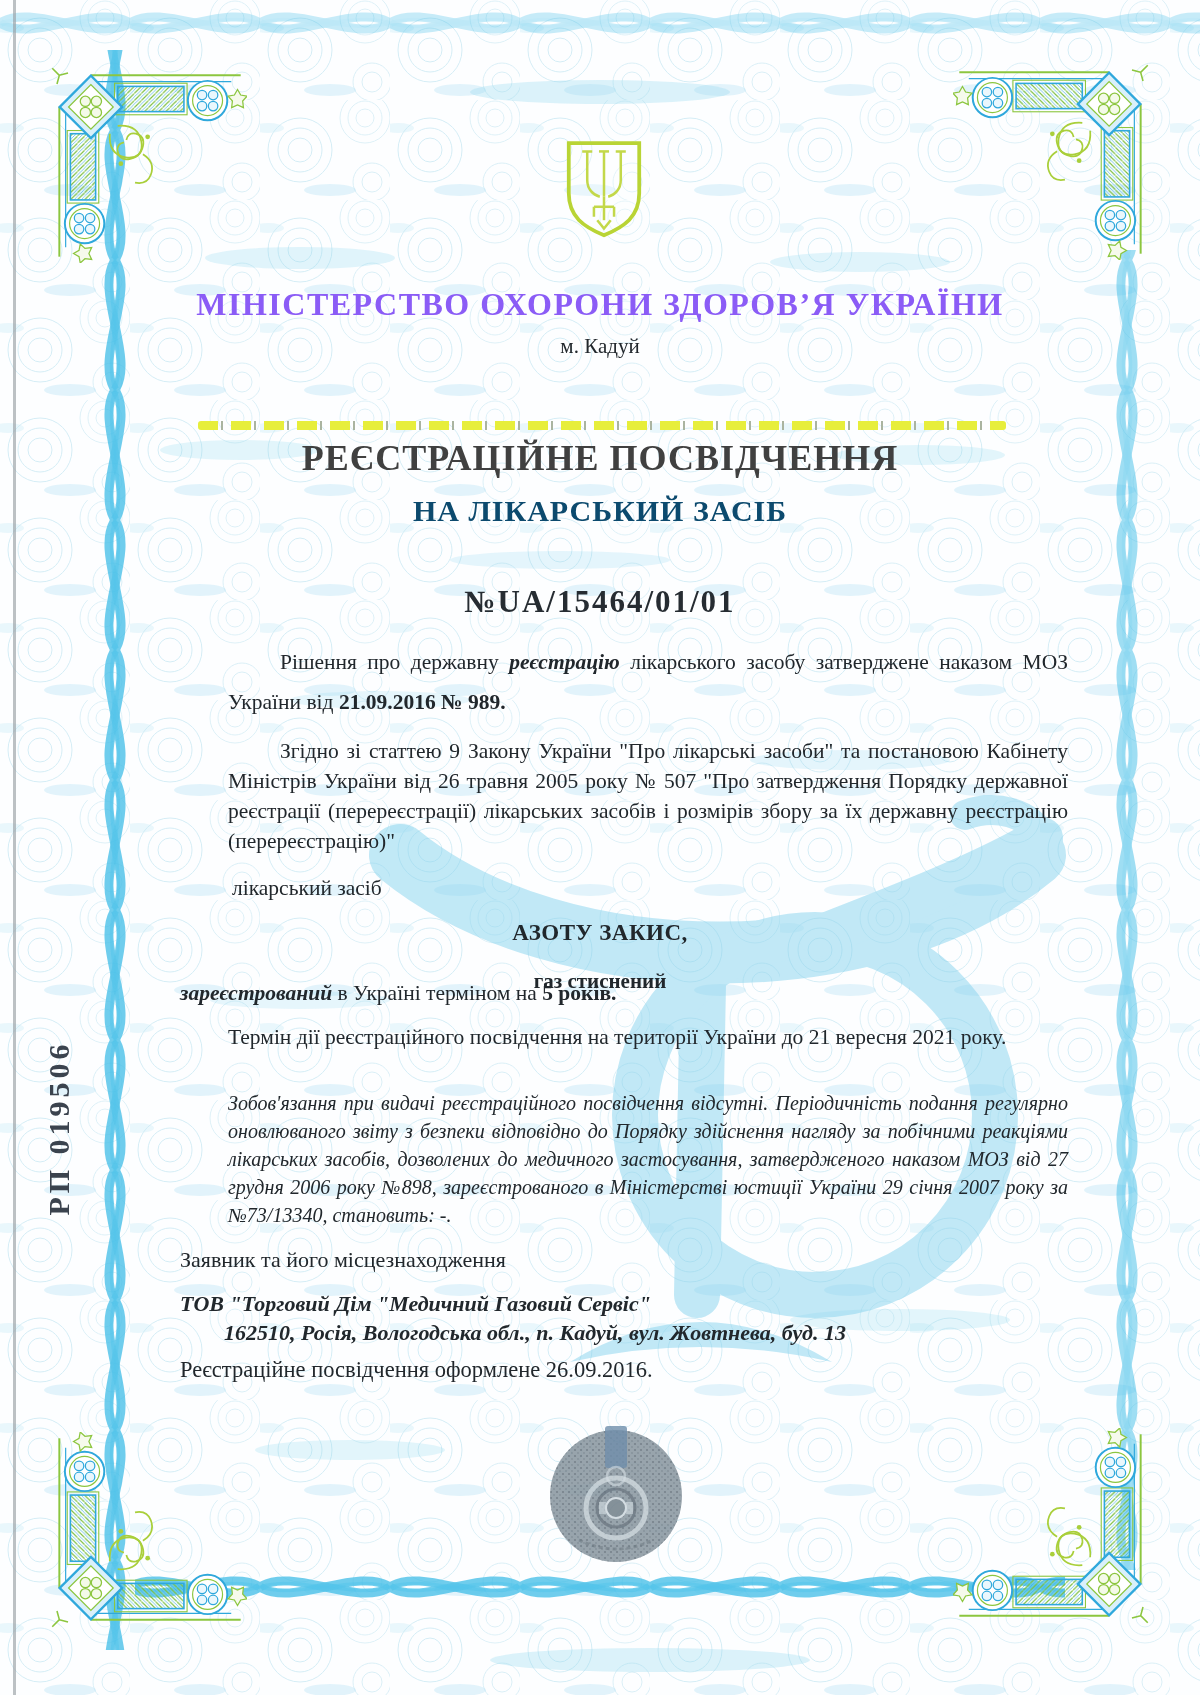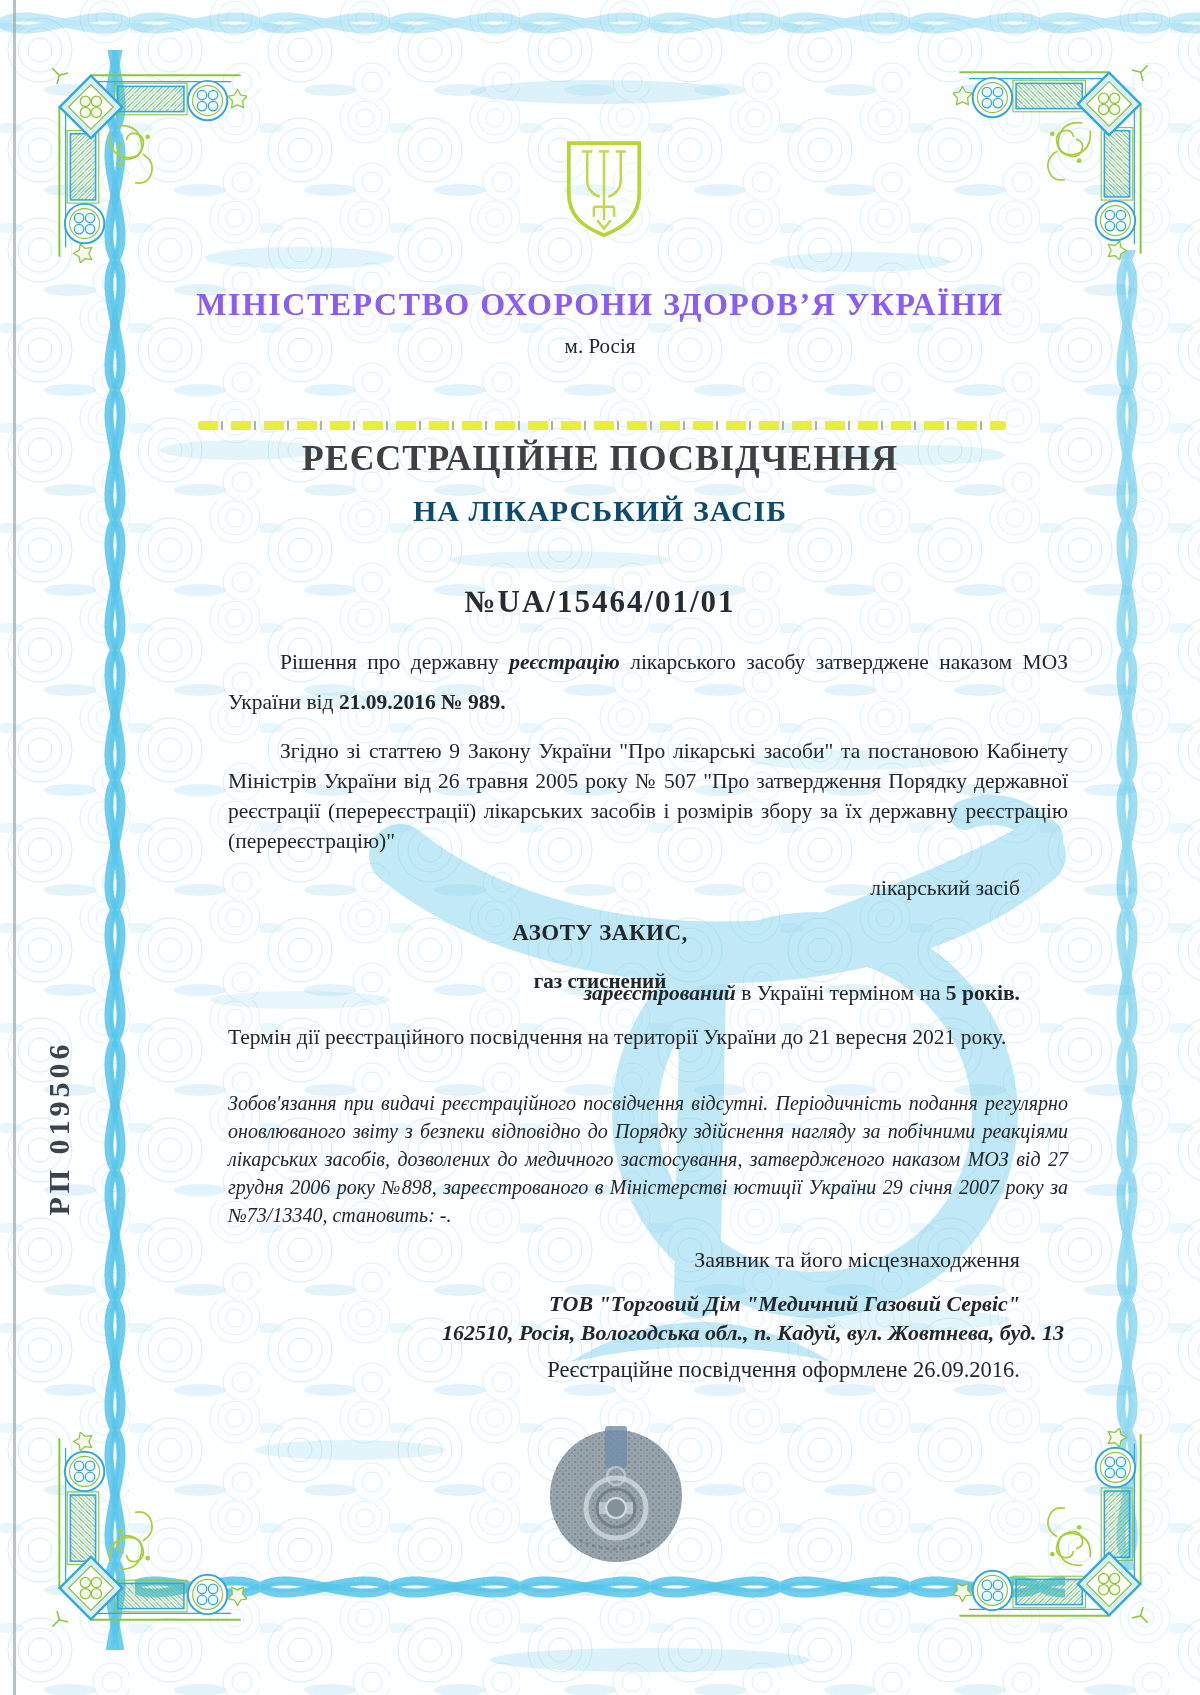--- a/index.html
+++ b/index.html
@@ -4,21 +4,21 @@
 <style>
   html,body{margin:0;padding:0;background:#e8e8e8;}
   .page{
     position:relative;width:1200px;height:1695px;margin:0 auto;
     background:#fdfeff;overflow:hidden;
     font-family:"Liberation Serif","DejaVu Serif",serif;
     color:#21272c;
   }
   .bg,.wm{position:absolute;left:0;top:0;}
   .layer-text{position:absolute;left:0;top:0;width:100%;height:100%;z-index:5;}
-  .tblock{position:absolute;left:180px;width:840px;margin:0;text-align:right;}
+  .tblock{position:absolute;left:180px;width:840px;margin:0;}
   .center{text-align:center;}
   .just{text-align:justify;margin-left:48px;}
   .ministry{top:286px;font-size:32px;font-weight:bold;letter-spacing:1.5px;color:#8b5cf6;}
   .city{top:334px;font-size:21px;}
   .dashline{position:absolute;left:198px;top:421px;width:808px;height:9px;z-index:5;
     background:
       repeating-linear-gradient(90deg,#e7ee3b 0 20px, rgba(0,0,0,0) 20px 23px, #aab4a0 23px 25px, rgba(0,0,0,0) 25px 33px);
     border-radius:3px;}
   .title{top:437px;font-size:36px;font-weight:bold;letter-spacing:1px;color:#404040;}
   .subtitle{top:494px;font-size:30px;font-weight:bold;letter-spacing:1px;color:#0c4a6e;}
@@ -356,21 +356,21 @@
       <path d="M30 116 Q67 134 104 116" fill="none" stroke="#55636d" stroke-width="3" opacity="0.5" stroke-dasharray="4 3"></path>
     </g>
   </svg>
 
   <div class="scan-edge"></div>
 
   <div class="layer-text">
     <div class="serial">РП 019506</div>
 
     <p class="tblock center ministry">МІНІСТЕРСТВО ОХОРОНИ ЗДОРОВ’Я УКРАЇНИ</p>
-    <p class="tblock center city">м. Росія</p>
+    <p class="tblock center city">м. Кадуй</p>
 
     <div class="dashline"></div>
 
     <p class="tblock center title">РЕЄСТРАЦІЙНЕ ПОСВІДЧЕННЯ</p>
     <p class="tblock center subtitle">НА ЛІКАРСЬКИЙ ЗАСІБ</p>
     <p class="tblock center number">№UA/15464/01/01</p>
 
     <p class="tblock just p1"><span>Рішення про державну </span><span class="bi">реєстрацію</span><span> лікарського засобу затверджене наказом МОЗ України від </span><span class="b">21.09.2016 № 989.</span></p>
 
     <p class="tblock just p2">Згідно зі статтею 9 Закону України "Про лікарські засоби" та постановою Кабінету Міністрів України від 26 травня 2005 року № 507 "Про затвердження Порядку державної реєстрації (перереєстрації) лікарських засобів і розмірів збору за їх державну реєстрацію (перереєстрацію)"</p>

